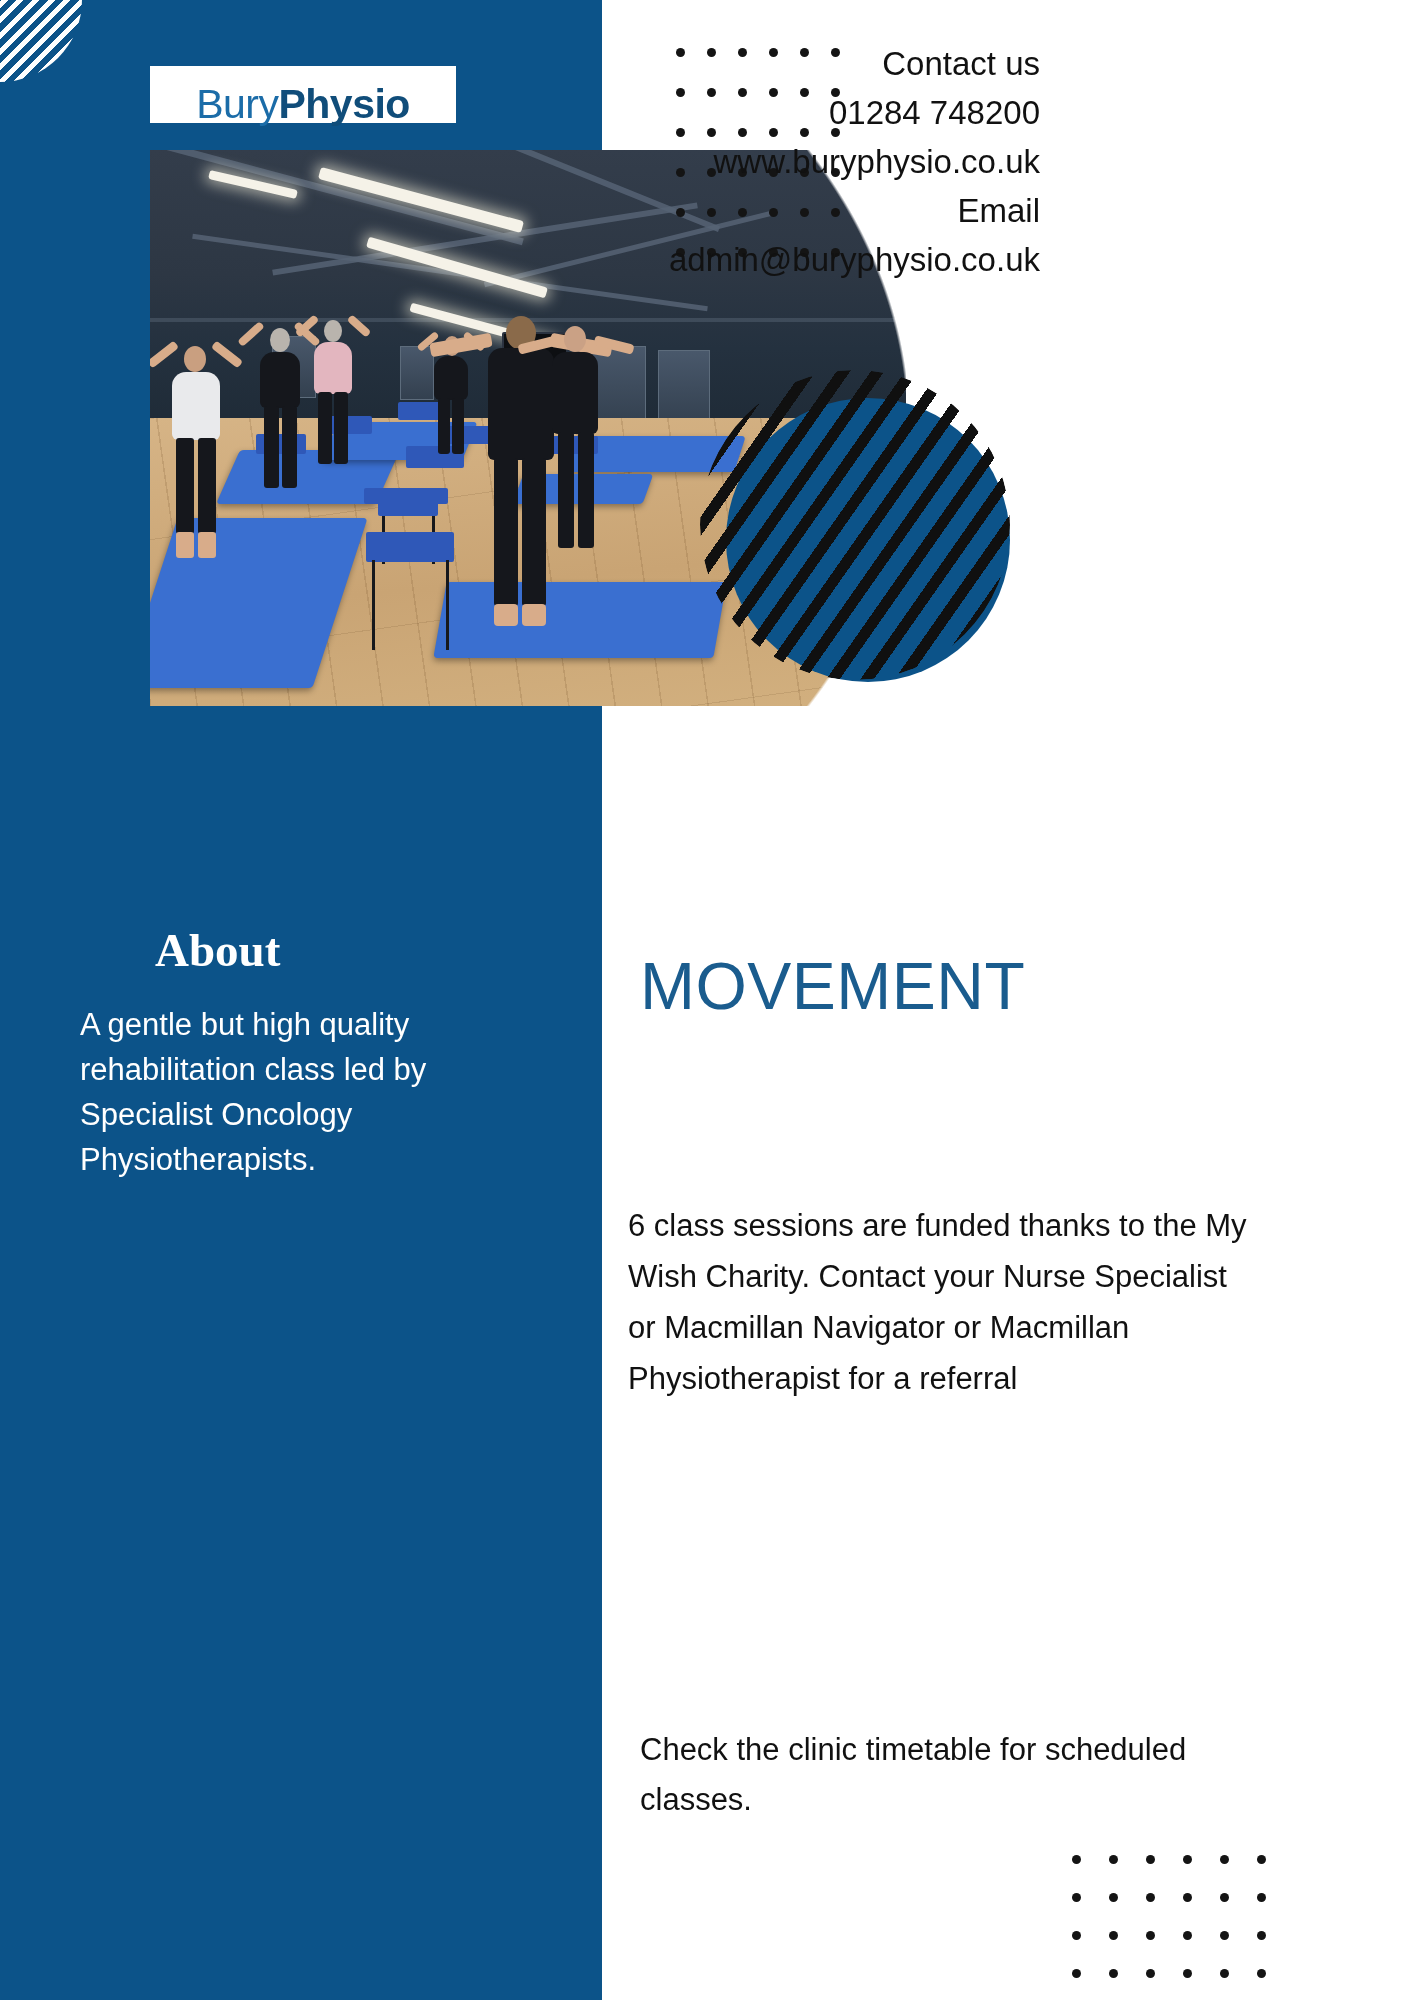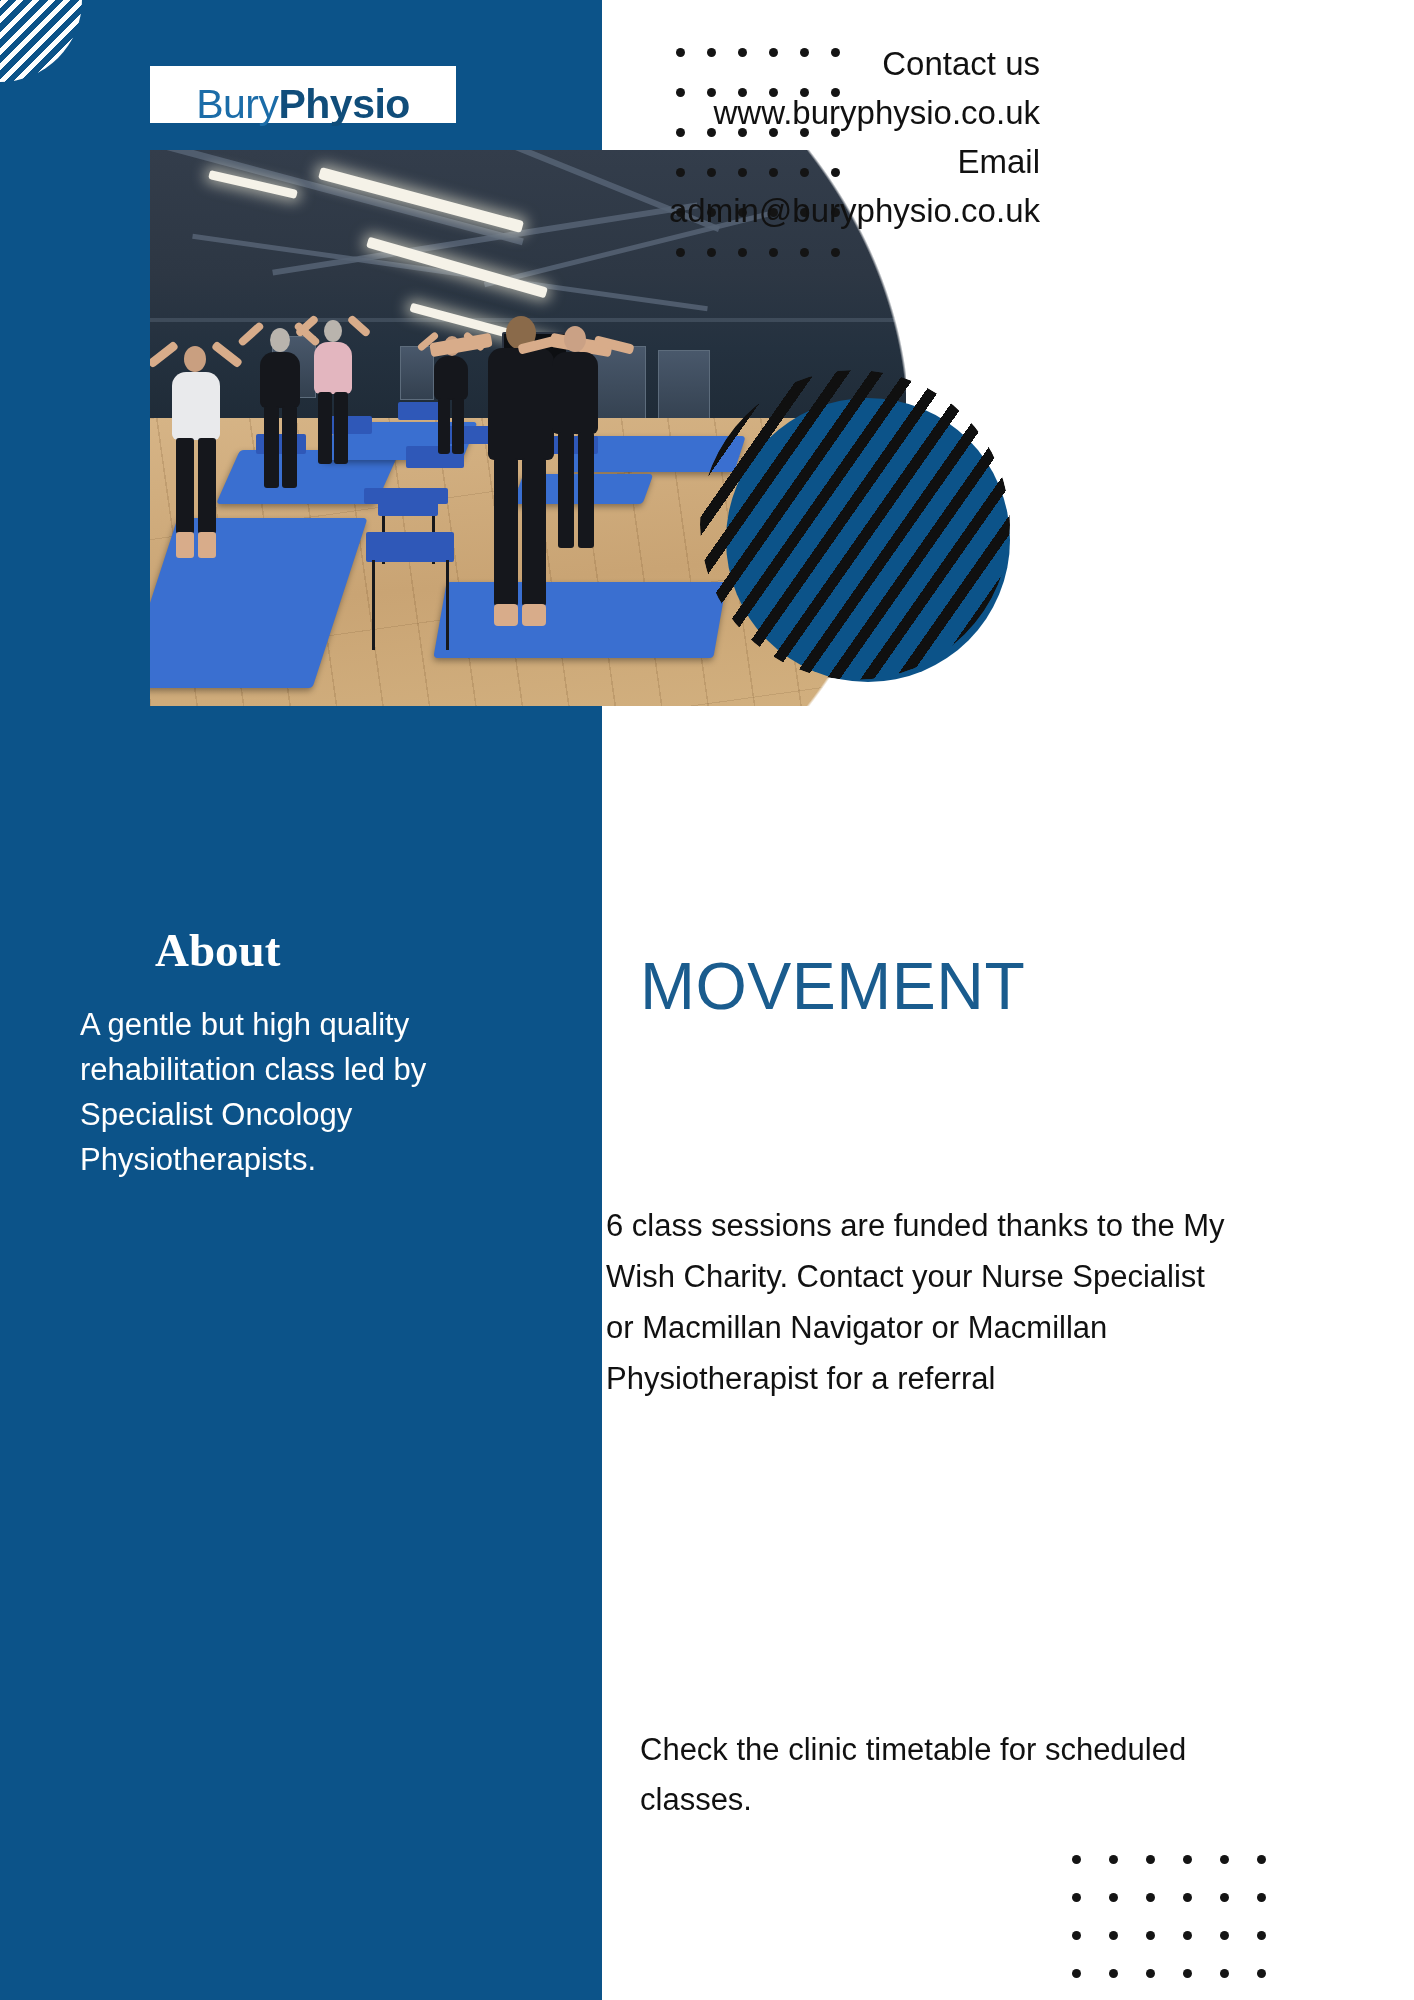--- a/index.html
+++ b/index.html
@@ -184,21 +184,21 @@
   .title{
     position:absolute; left:640px; top:940px;
     width:520px;
     color:#1A5C8E;
     font-size:66px;
     line-height:1.42;
     letter-spacing:.5px;
     z-index:9;
   }
   .right-body{
-    position:absolute; left:606px; top:1200px;
+    position:absolute; left:628px; top:1200px;
     width:630px;
     color:#111111;
     font-size:31px;
     line-height:1.65;
     z-index:9;
   }
   .right-body p{ margin:0; }
   .right-note{
     position:absolute; left:640px; top:1725px;
     width:600px;
@@ -357,20 +357,21 @@
     <span class="dot"></span>
     <span class="dot"></span>
     <span class="dot"></span>
     <span class="dot"></span>
     <span class="dot"></span>
   </div>
 
 <div class="contact">
   <div class="contact-inner" id="contact-lines">
       <div>Contact us</div>
+      <div>01284 748200</div>
       <div>www.buryphysio.co.uk</div>
       <div>Email</div>
       <div>admin@buryphysio.co.uk</div>
     </div>
 </div>
 
 <div class="circle-solid"></div>
 <div class="circle-stripes"></div>
 
 <div class="about-head">About</div>

